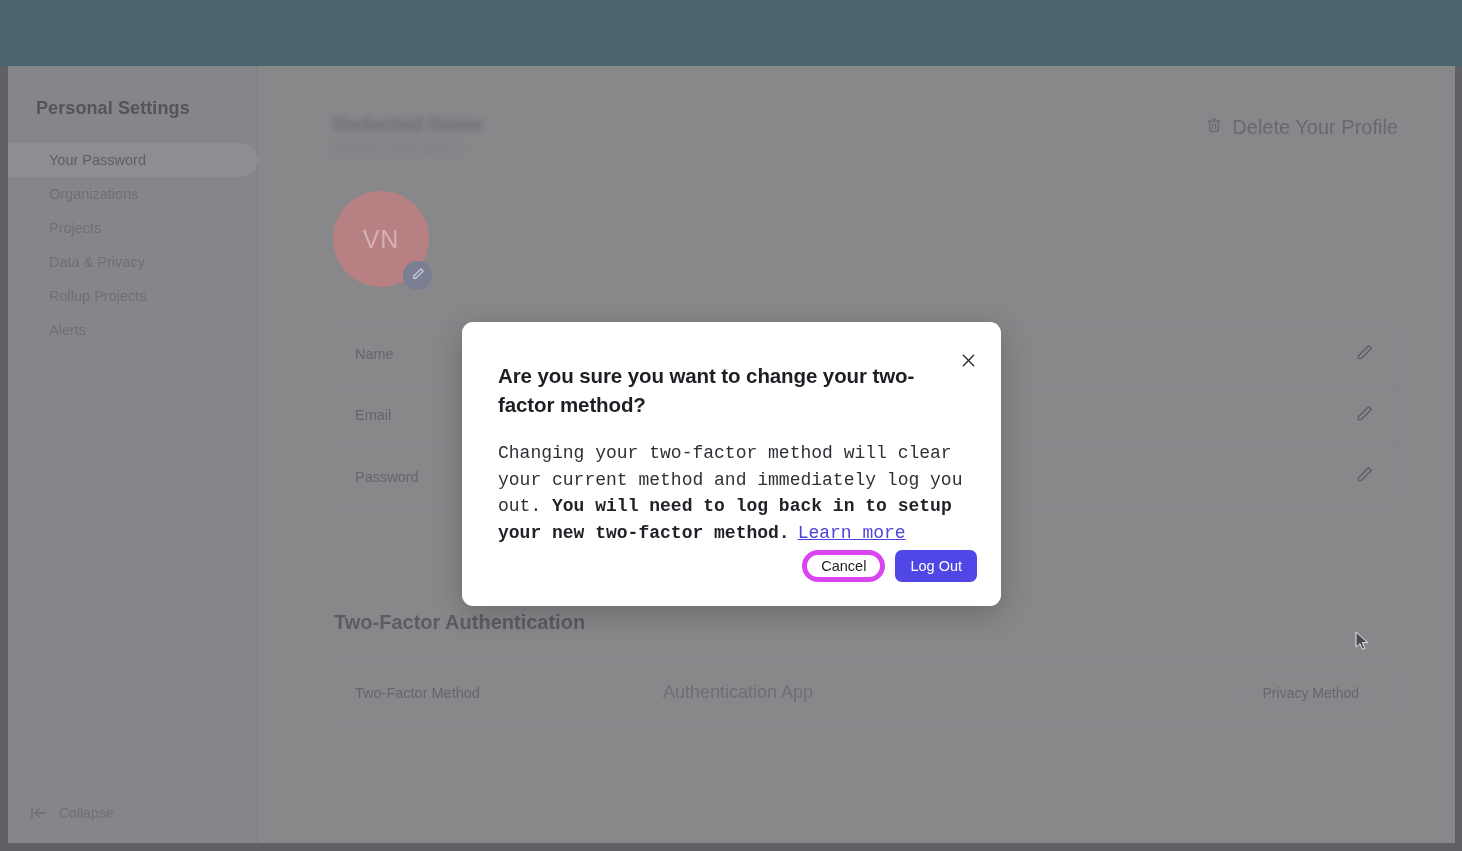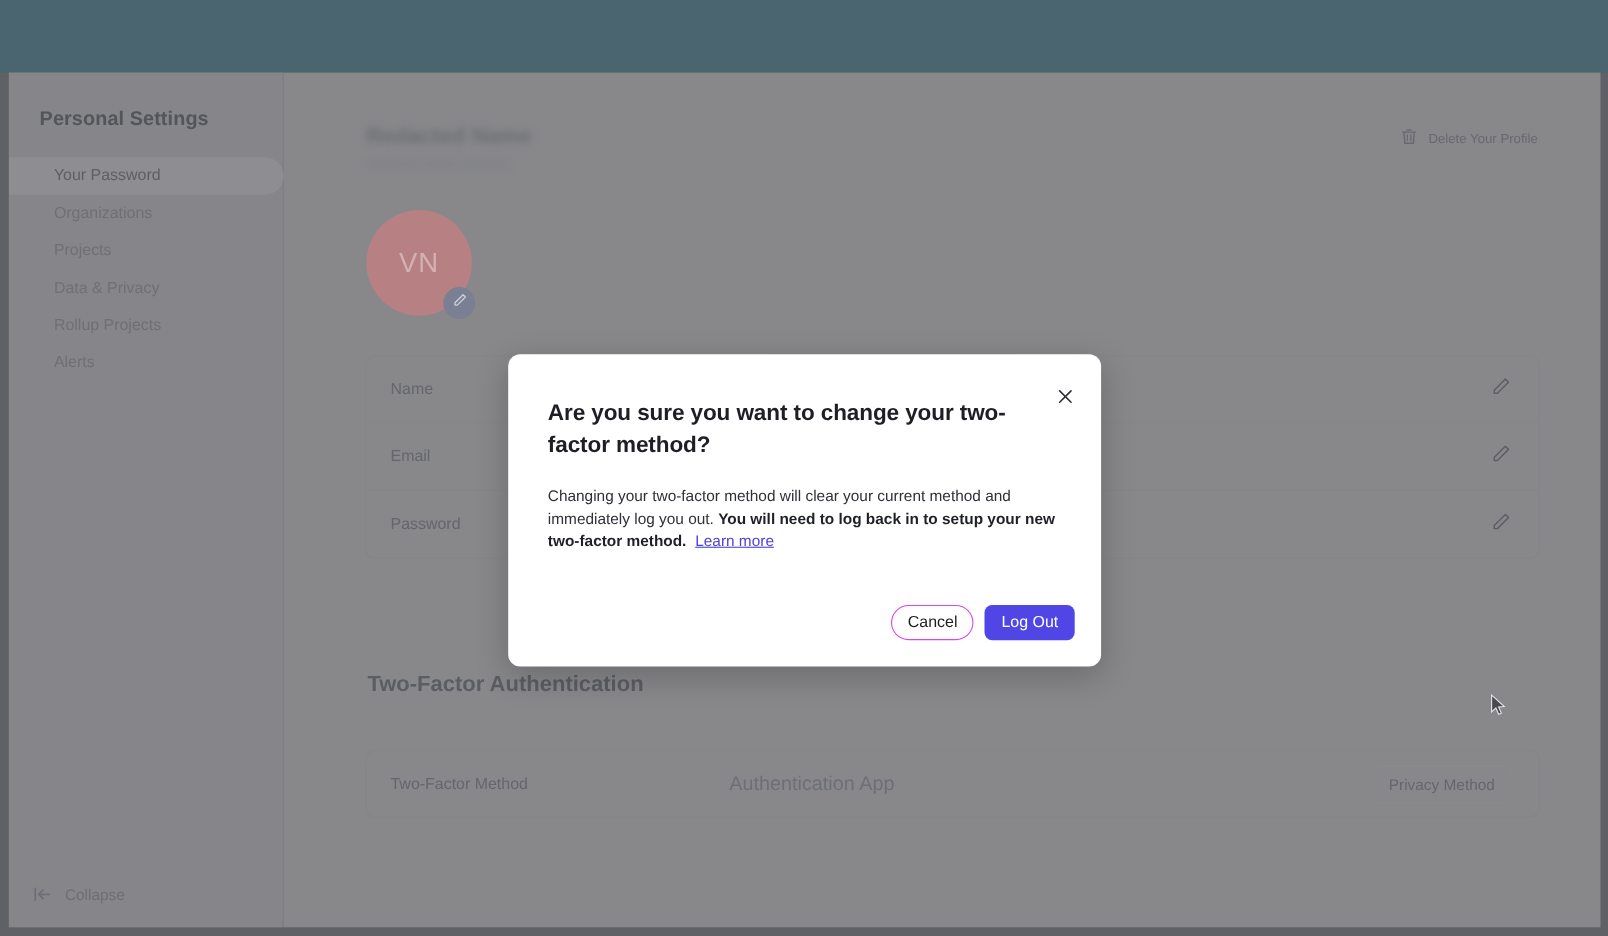--- a/index.html
+++ b/index.html
@@ -108,21 +108,21 @@
     height: 777px;
   }
 
   #delete-profile {
     position: absolute;
     top: 50px;
     right: 57px;
     display: flex;
     align-items: center;
     gap: 10px;
-    font-size: 12px;
+    font-size: 20px;
     color: #676970;
     cursor: pointer;
   }
 
   #profile-name-blur {
     position: absolute;
     top: 47px;
     left: 75px;
     width: 197px;
     height: 60px;
@@ -215,21 +215,21 @@
     position: absolute;
     top: 545px;
     left: 76px;
     font-size: 20px;
     font-weight: bold;
     color: #5b5d64;
   }
 
   #twofa-card {
     position: absolute;
-    top: 616px;
+    top: 596px;
     left: 74px;
     width: 1068px;
     height: 61px;
     border: 1px solid #858589;
     border-radius: 9px;
     display: flex;
     align-items: center;
   }
   #twofa-card .detail-label { width: 330px; }
   #change-method-btn {
@@ -282,23 +282,24 @@
     font-weight: bold;
     color: #1e1f24;
     line-height: 1.4;
     letter-spacing: -0.1px;
   }
   #modal-body {
     position: absolute;
     top: 118px;
     left: 36px;
     width: 470px;
-    font-size: 14px;
+    font-size: 18px;
     color: #2f3137;
     line-height: 1.48;
+    font-family: Liberation Mono, monospace;
   }
   #modal-body b { font-weight: bold; color: #1f2126; }
   #modal-body a {
     color: #4e44d6;
     text-decoration: underline;
     margin-left: 8px;
   }
   #modal-actions {
     position: absolute;
     right: 24px;
@@ -306,21 +307,21 @@
     display: flex;
     align-items: center;
     gap: 10px;
   }
   #cancel-btn {
     height: 32px;
     padding: 0 14px;
     font-size: 14.5px;
     color: #1d1e23;
     background: #fff;
-    border: 1px solid #d946ef;
+    border: 5px solid #d946ef;
     border-radius: 16px;
     cursor: pointer;
     font-family: "Liberation Sans", sans-serif;
   }
   #logout-btn {
     height: 32px;
     padding: 0 15px;
     font-size: 14.5px;
     color: #fff;
     background: #5046e5;

